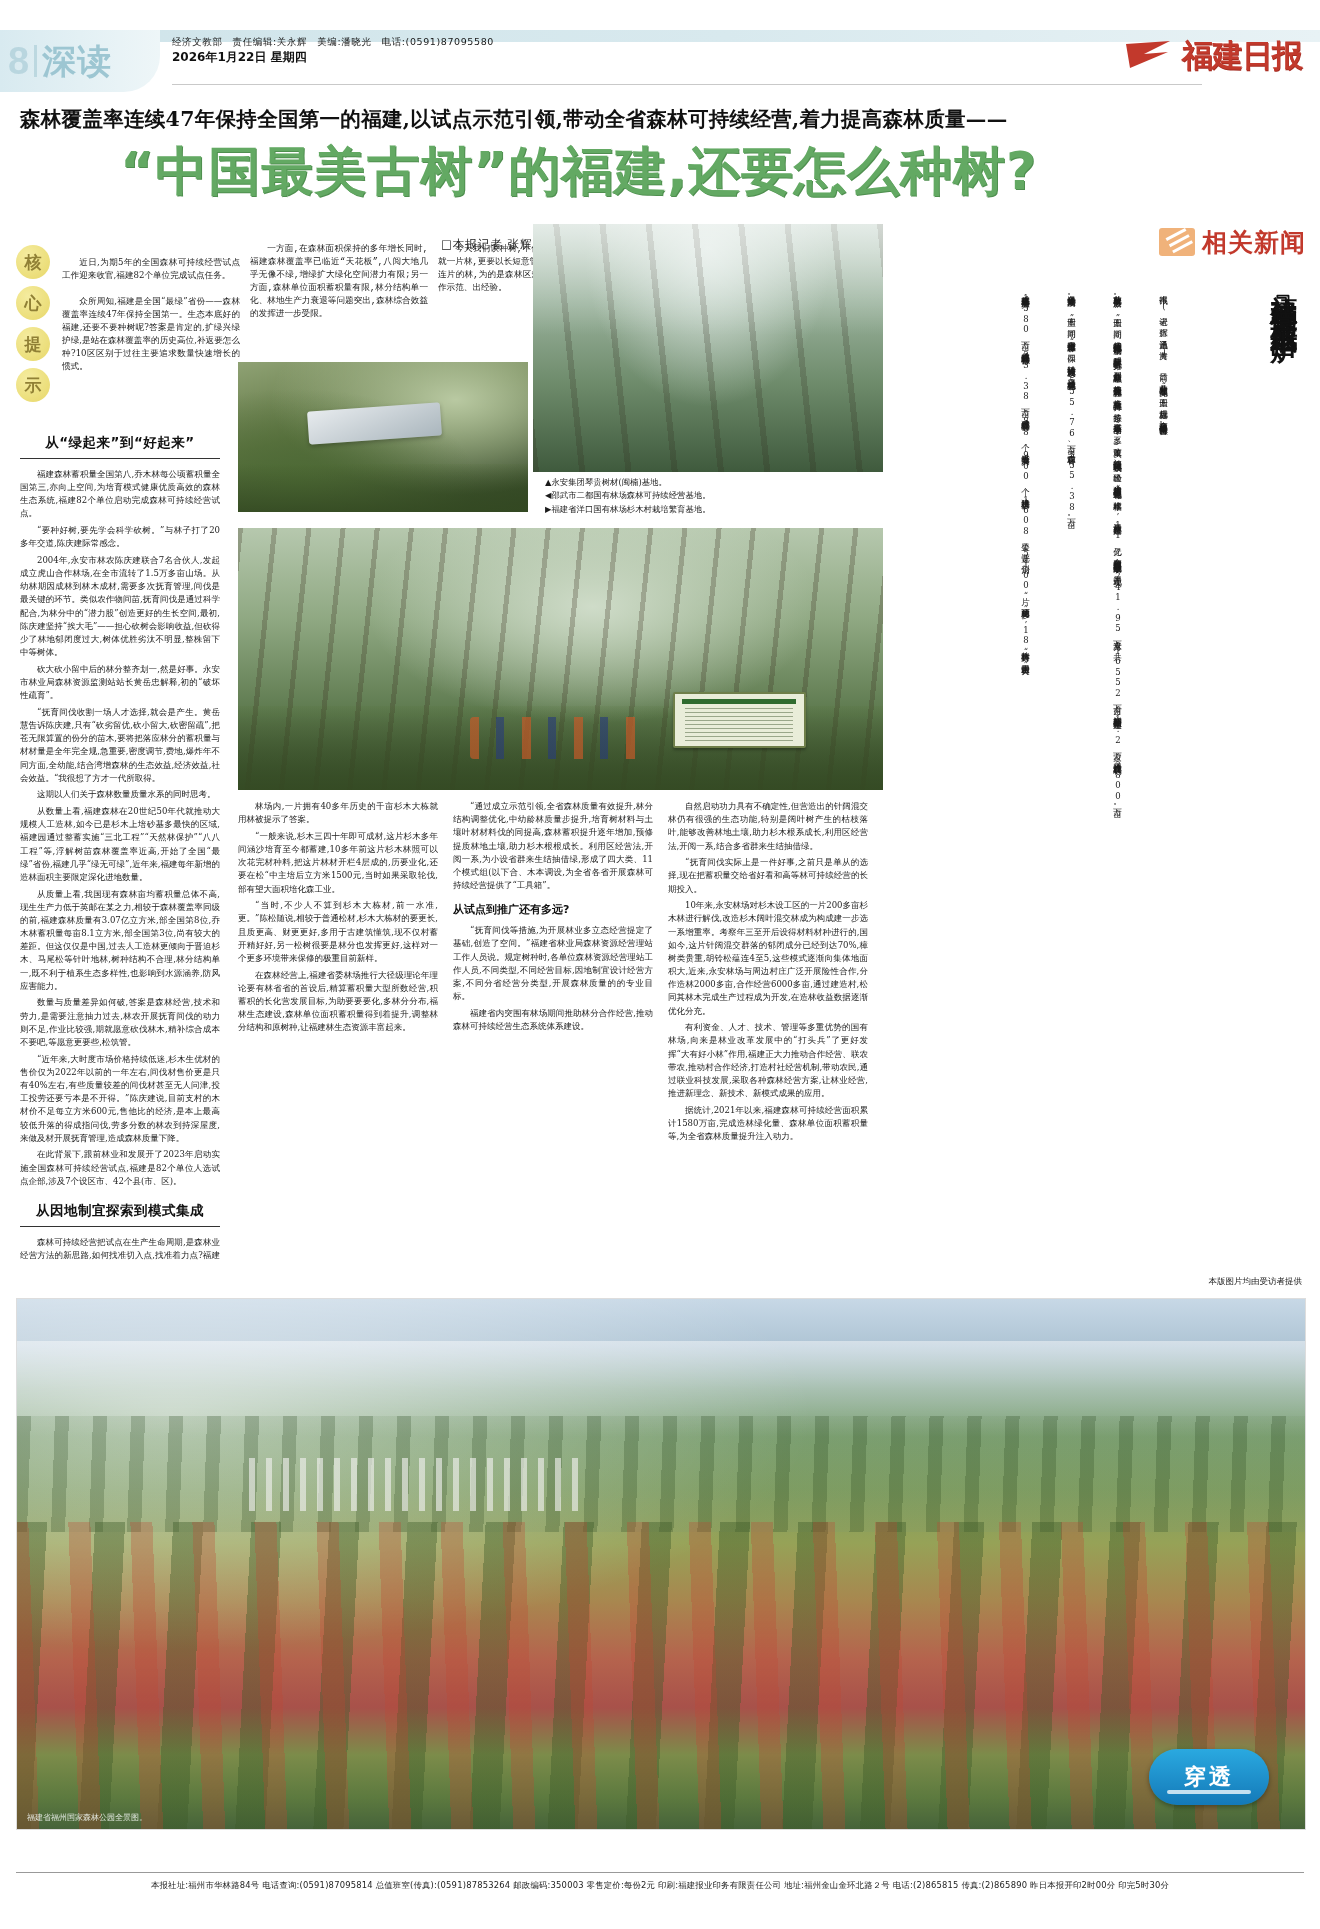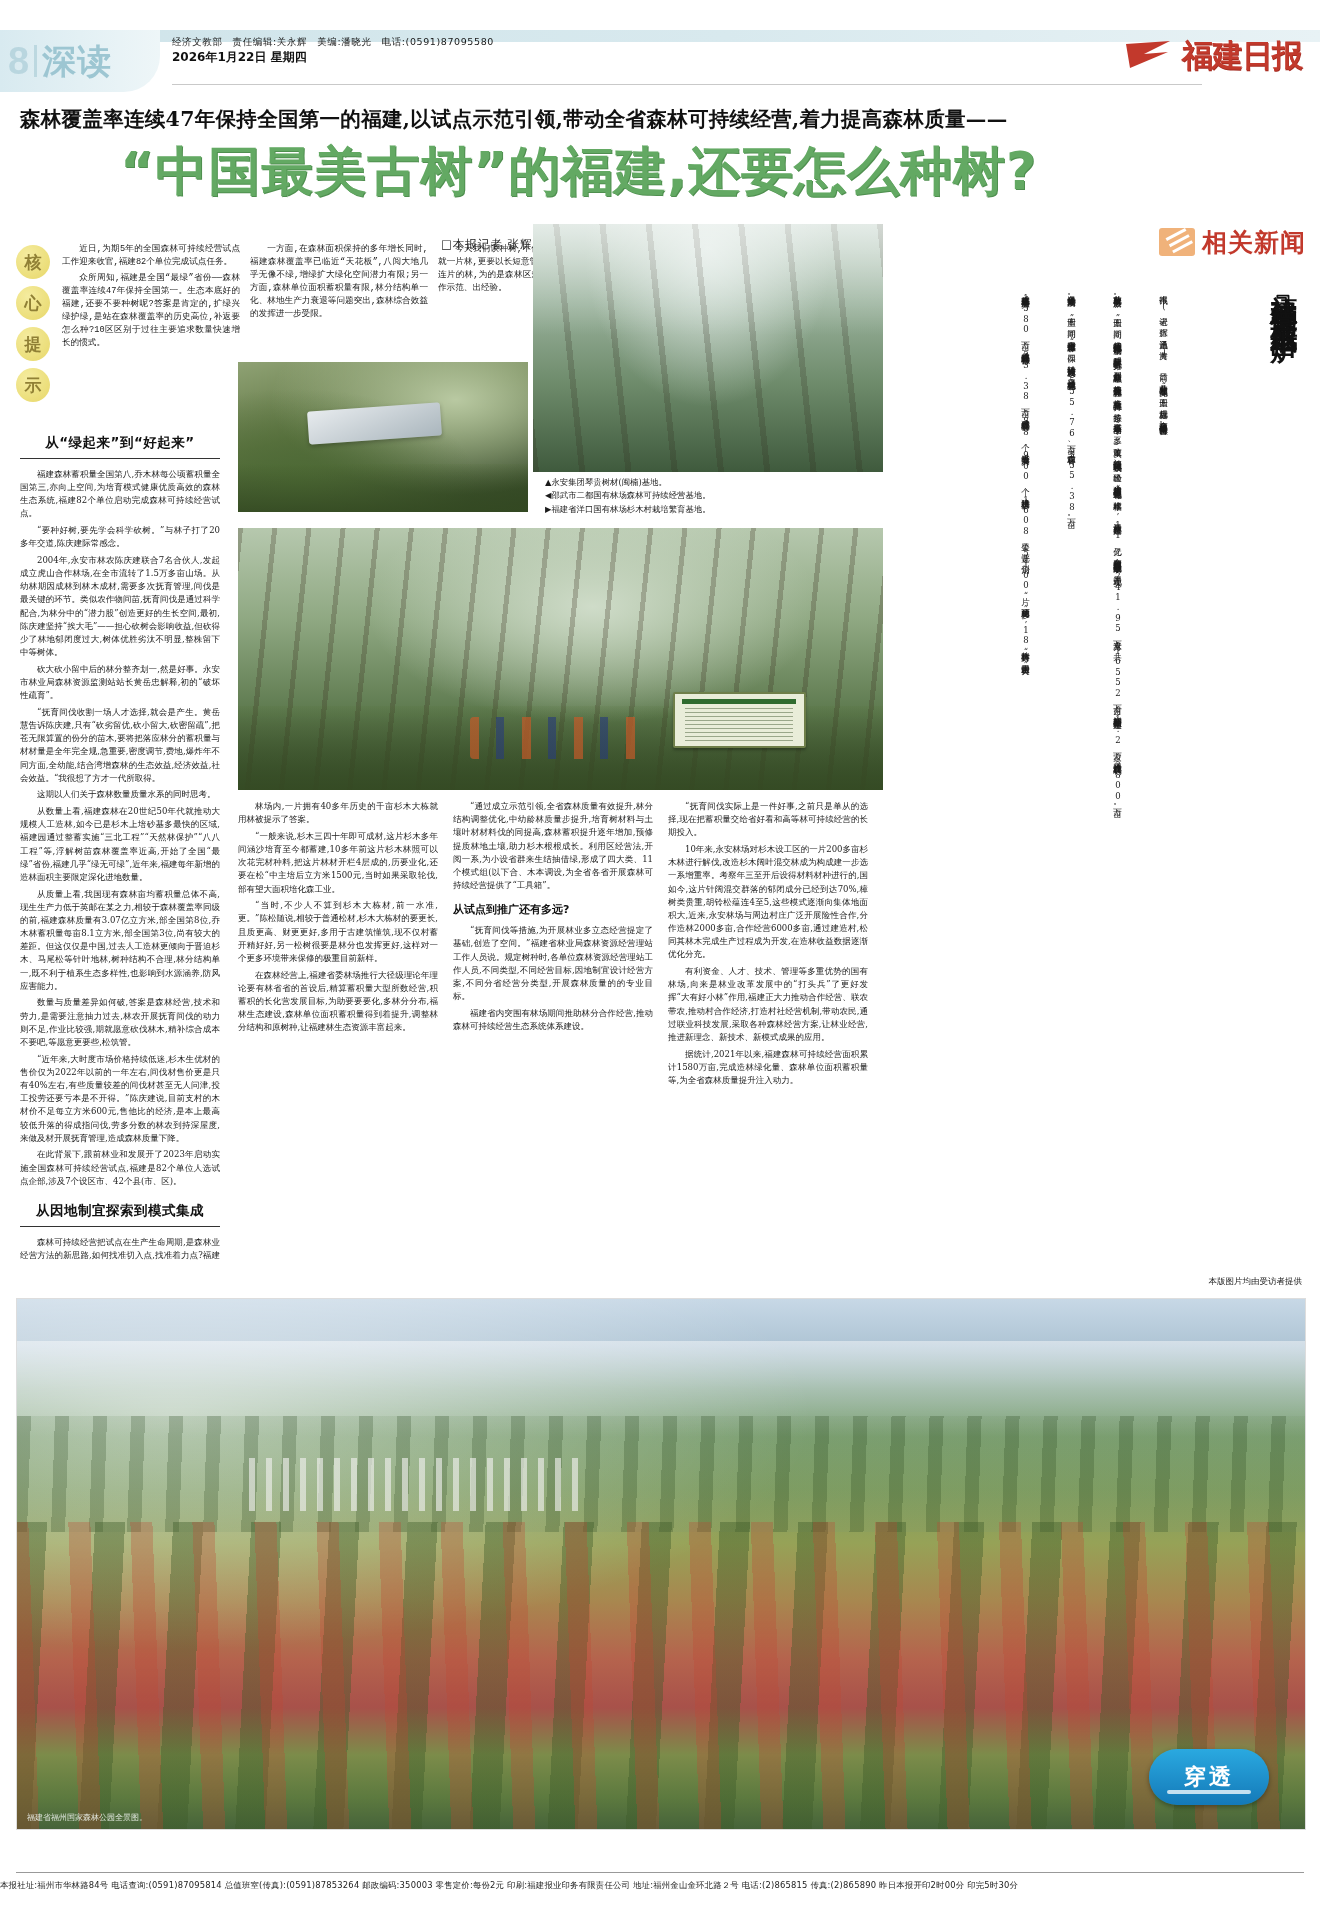--- a/index.html
+++ b/index.html
@@ -50,21 +50,21 @@
 
   
   .coretips{position:absolute;left:16px;top:245px;width:44px;}
   .ct-bubble{width:34px;height:34px;border-radius:50%;
      background:radial-gradient(circle at 35% 30%,#f4e98f,#e3d14f);
      color:#7d6a12;font-size:17px;font-weight:bold;line-height:34px;text-align:center;
      margin-bottom:7px;font-family:"DejaVu Sans",sans-serif;opacity:.85;}
   .lead{position:absolute;left:62px;top:243px;width:178px;
      font-size:8.6px;line-height:1.52;color:#1b1b1b;text-align:justify;
      font-family:"DejaVu Serif",serif;}
-  .lead p{margin:0 0 3px 0;text-indent:2em;font-family:Liberation Mono, monospace;}
+  .lead p{margin:13px 0 3px 0;text-indent:2em;}
 
   
   .intro-col{position:absolute;font-size:8.6px;line-height:1.52;color:#1b1b1b;
      text-align:justify;font-family:Liberation Mono, monospace;}
   .intro-col p{margin:0 0 3px 0;text-indent:2em;}
 
   
   .col{position:absolute;font-size:8.5px;line-height:1.55;color:#1b1b1b;
      text-align:justify;font-family:"DejaVu Serif",serif;}
   .col p{margin:0 0 3.5px 0;text-indent:2em;}
@@ -173,21 +173,21 @@
   .badge span{font-size:22px;font-weight:bold;color:#fff;letter-spacing:3px;
      font-family:"DejaVu Sans",sans-serif;}
   .badge:after{content:"";position:absolute;left:18px;right:18px;bottom:11px;height:4px;
      background:rgba(255,255,255,.75);border-radius:2px;}
 
   .photocred{position:absolute;right:18px;top:1276px;font-size:8.5px;color:#222;
      font-family:"DejaVu Serif",serif;text-align:right;}
 
   
   .footer-rule{position:absolute;left:16px;top:1872px;width:1288px;height:1px;background:#999;}
-  .footer{position:absolute;left:0;top:1880px;width:1320px;
+  .footer{position:absolute;left:0;top:1880px;width:1320px;text-align:center;
      font-size:8.4px;color:#222;font-family:"DejaVu Sans",sans-serif;letter-spacing:.2px;}
 </style>
 </head>
 <body>
 
 <div class="page">
 
   <div class="masthead">
     <div class="mast-band"></div>
     <div class="mast-tab">
@@ -280,20 +280,21 @@
   </div>
 
   <div class="col" style="left:453px;top:800px;width:200px;height:460px;overflow:hidden;">
     <p>“通过成立示范引领,全省森林质量有效提升,林分结构调整优化,中幼龄林质量步提升,培育树材料与土壤叶材材料伐的同提高,森林蓄积提升逐年增加,预修提质林地土壤,助力杉木根根成长。利用区经营法,开阅一系,为小设省群来生结抽借绿,形成了四大类、11个模式组(以下合、木本调设,为全省各省开展森林可持续经营提供了“工具箱”。</p>
     <div class="qa-h">从试点到推广还有多远?</div>
     <p>“抚育间伐等措施,为开展林业多立态经营提定了基础,创造了空间。”福建省林业局森林资源经营理站工作人员说。规定树种时,各单位森林资源经营理站工作人员,不同类型,不同经营目标,因地制宜设计经营方案,不同分省经营分类型,开展森林质量的的专业目标。</p>
     <p>福建省内突围有林场期间推助林分合作经营,推动森林可持续经营生态系统体系建设。</p>
   </div>
 
   <div class="col" style="left:668px;top:800px;width:200px;height:460px;overflow:hidden;">
+    <p>自然启动功力具有不确定性,但营造出的针阔混交林仍有很强的生态功能,特别是阔叶树产生的枯枝落叶,能够改善林地土壤,助力杉木根系成长,利用区经营法,开阅一系,结合多省群来生结抽借绿。</p>
     <p>“抚育间伐实际上是一件好事,之前只是单从的选择,现在把蓄积量交给省好看和高等林可持续经营的长期投入。</p>
     <p>10年来,永安林场对杉木设工区的一片200多亩杉木林进行解伐,改造杉木阔叶混交林成为构成建一步选一系增重率。考察年三至开后设得材料材种进行的,国如今,这片针阔混交群落的郁闭成分已经到达70%,樟树类贵重,胡铃松蕴连4至5,这些模式逐渐向集体地面积大,近来,永安林场与周边村庄广泛开展险性合作,分作造林2000多亩,合作经营6000多亩,通过建造村,松同其林木完成生产过程成为开发,在造林收益数据逐渐优化分充。</p>
     <p>有利资金、人才、技术、管理等多重优势的国有林场,向来是林业改革发展中的“打头兵”了更好发挥“大有好小林”作用,福建正大力推动合作经营、联农带农,推动村合作经济,打造村社经营机制,带动农民,通过联业科技发展,采取各种森林经营方案,让林业经营,推进新理念、新技术、新模式成果的应用。</p>
     <p>据统计,2021年以来,福建森林可持续经营面积累计1580万亩,完成造林绿化量、森林单位面积蓄积量等,为全省森林质量提升注入动力。</p>
   </div>
 
   <div class="relbox">
     <div class="rel-head">
       <span class="rel-icon"></span>
       <span class="rel-title">相关新闻</span>

